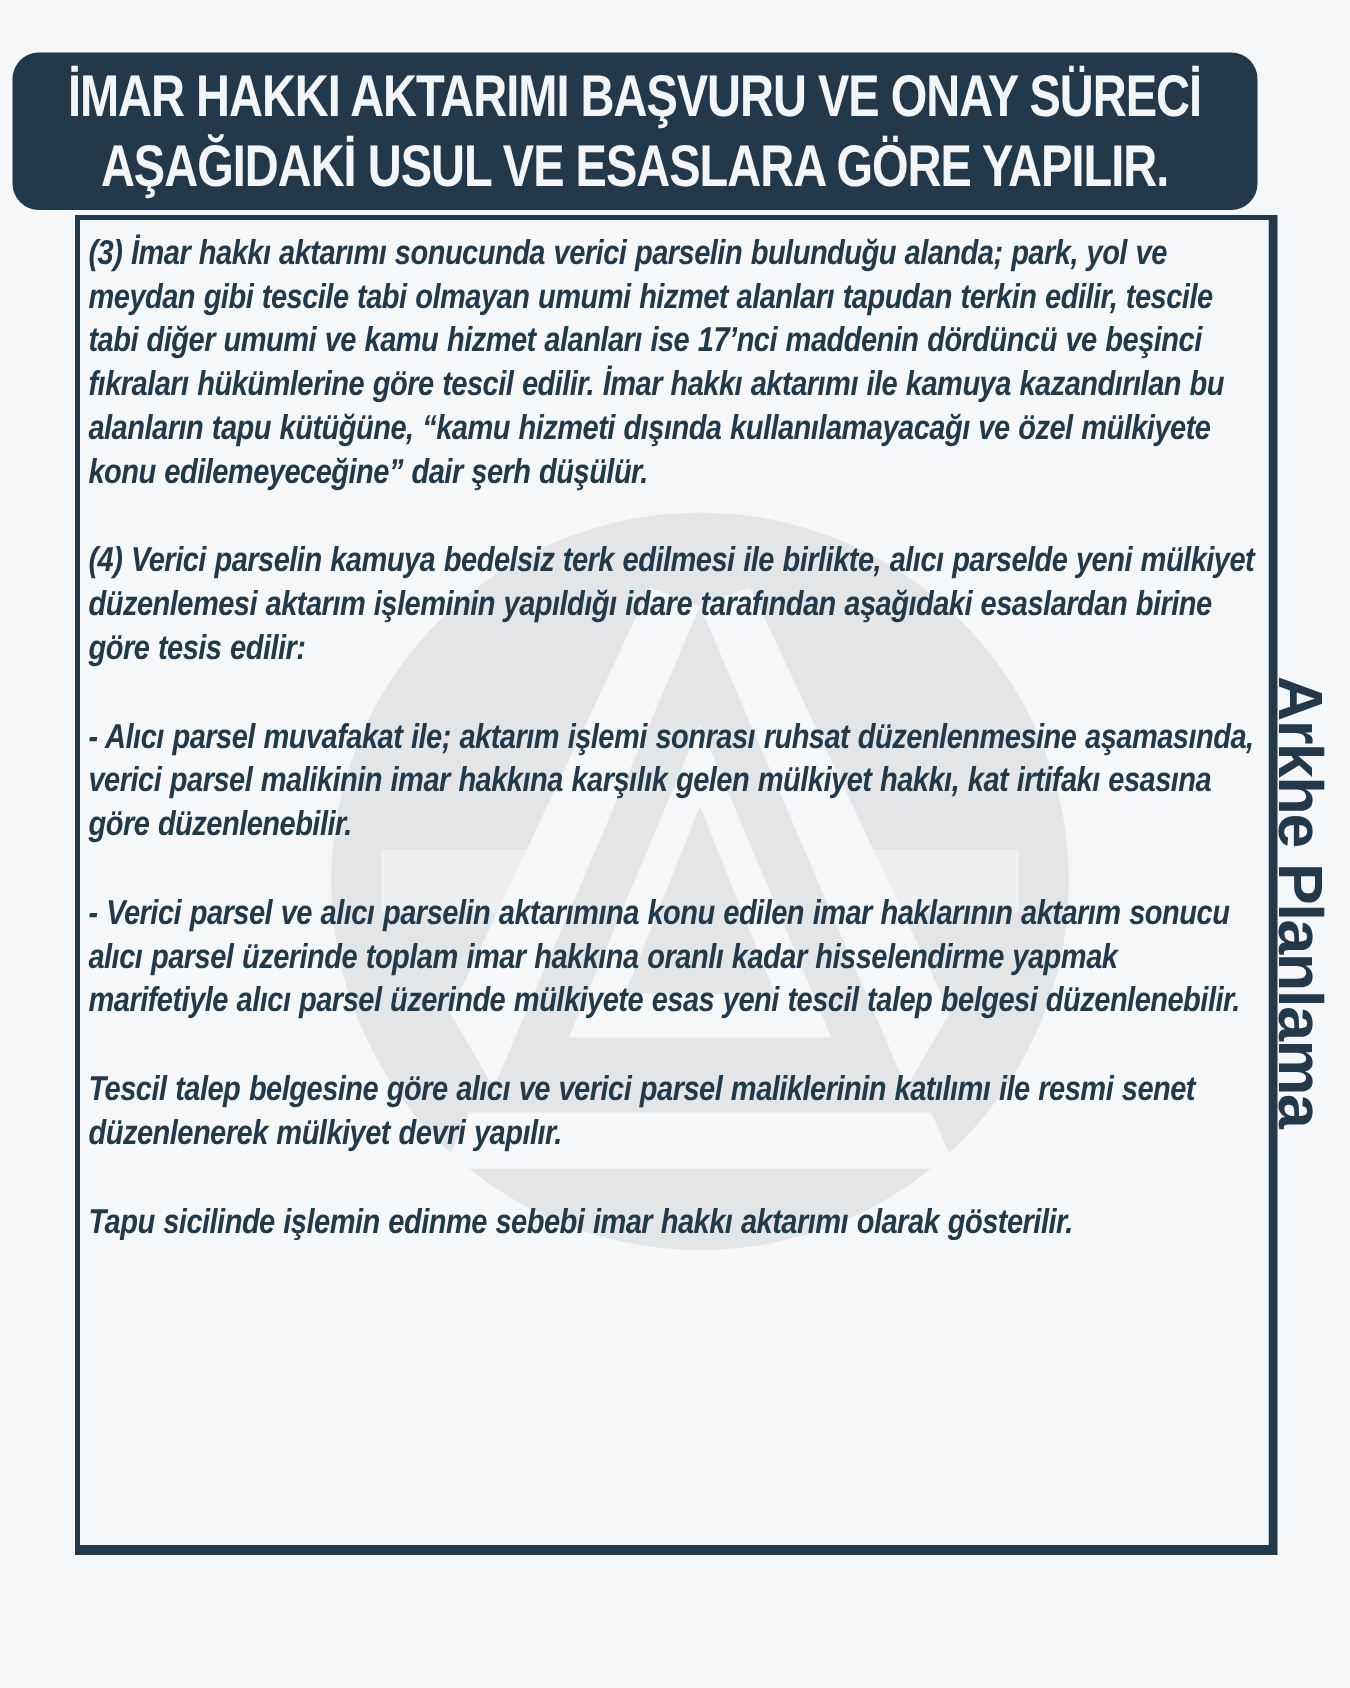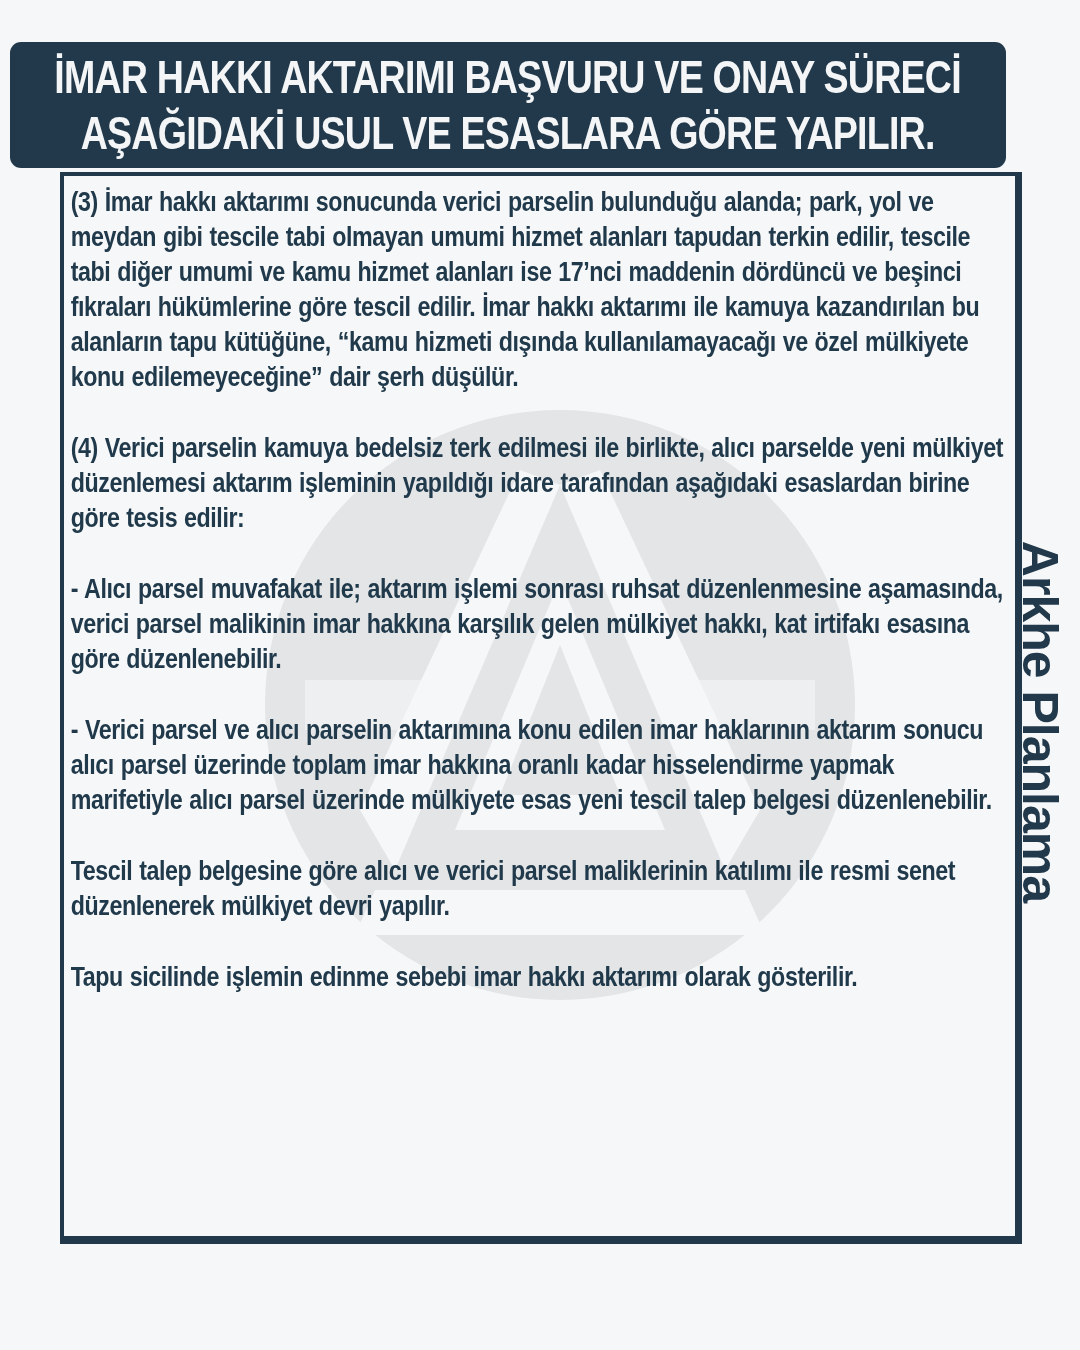--- a/index.html
+++ b/index.html
@@ -13,21 +13,21 @@
   }
 
   
   .header {
     position: absolute;
     left: 10px;
     top: 42px;
     width: 996px;
     height: 126px;
     background: #21394b;
-    border-radius: 11px;
+    border-radius: 21px;
     display: flex;
     flex-direction: column;
     align-items: center;
     justify-content: center;
   }
   .header .title-line {
     color: #f4f5f6;
     font-weight: 700;
     font-size: 47px;
     line-height: 56px;
@@ -43,20 +43,21 @@
     position: absolute;
     left: 60px;
     top: 172px;
     width: 962px;
     height: 1072px;
     box-sizing: border-box;
     border: 4px solid #21394b;
     border-right-width: 7px;
     border-bottom-width: 8px;
     background: transparent;
+    font-style: italic;
   }
 
   
   .watermark {
     position: absolute;
     left: 245px;
     top: 390px;
     width: 630px;
     height: 630px;
     z-index: 0;

